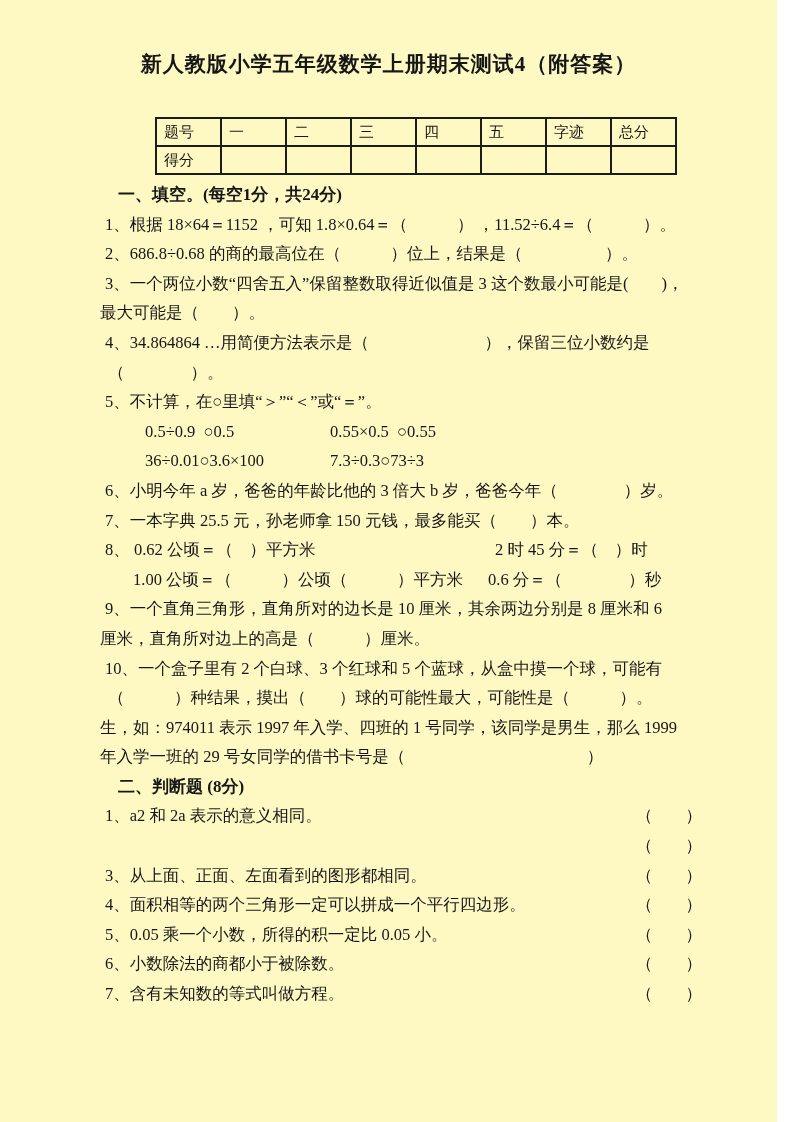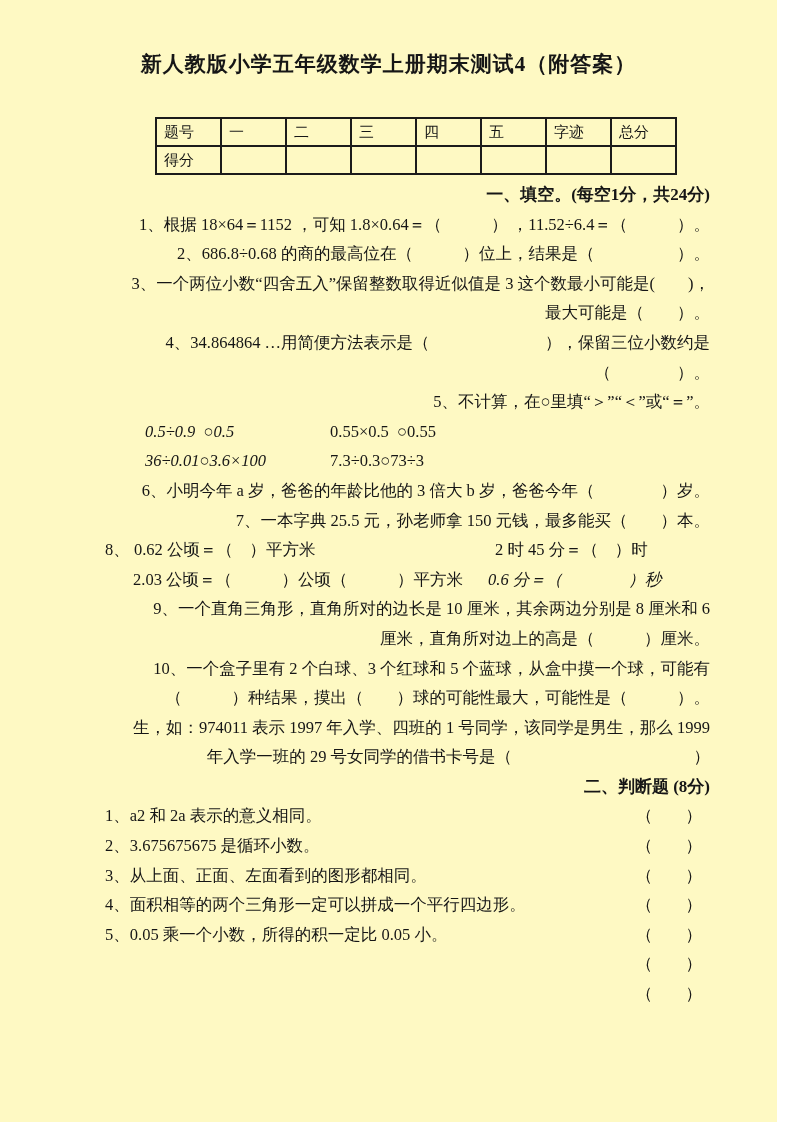--- a/index.html
+++ b/index.html
@@ -20,31 +20,31 @@
   }
   table.score-table td{
     border:2px solid #1c1c1c;width:54px;height:26px;
     font-size:15px;padding:0 2px 0 7px;vertical-align:middle;
     white-space:nowrap;overflow:hidden;
   }
   .content{
     position:absolute;left:100px;top:180px;width:610px;
     font-size:16.5px;
   }
-  .ln{position:relative;height:29.6px;line-height:29.6px;white-space:pre;text-align:right;}
+  .ln{position:relative;height:29.6px;line-height:29.6px;white-space:pre;}
   .sec-head{font-weight:bold;font-size:17px;padding-left:18px;}
   .item{padding-left:5px;}
   .cont{padding-left:0;}
   .cont2{padding-left:8px;}
-  .sub2 .c1{position:absolute;left:45px;top:0;font-style:italic;}
+  .sub2 .c1{position:absolute;left:45px;top:0;}
   .sub2 .c2{position:absolute;left:230px;top:0;}
   .row8a .c1{position:absolute;left:5px;top:0;}
   .row8a .c2{position:absolute;left:395px;top:0;}
   .row8b .c1{position:absolute;left:33px;top:0;}
-  .row8b .c2{position:absolute;left:388px;top:0;font-style:italic;}
+  .row8b .c2{position:absolute;left:388px;top:0;}
   .jrow .jtext{position:absolute;left:5px;top:0;}
   .jrow .jmark{position:absolute;left:536px;top:0;}
 </style>
 </head>
 <body>
 
 <div class="page">
 
   <div class="title">新人教版小学五年级数学上册期末测试4（附答案）</div>
 
@@ -82,35 +82,35 @@
         <div class="ln item">3、一个两位小数“四舍五入”保留整数取得近似值是 3 这个数最小可能是(　　)，</div>
         <div class="ln cont">最大可能是（　　）。</div>
         <div class="ln item">4、34.864864 …用简便方法表示是（　　　　　　　），保留三位小数约是</div>
         <div class="ln cont2">（　　　　）。</div>
         <div class="ln item">5、不计算，在○里填“＞”“＜”或“＝”。</div>
         <div class="ln sub2"><span class="c1">0.5÷0.9  ○0.5</span><span class="c2">0.55×0.5  ○0.55</span></div>
         <div class="ln sub2"><span class="c1">36÷0.01○3.6×100</span><span class="c2">7.3÷0.3○73÷3</span></div>
         <div class="ln item">6、小明今年 a 岁，爸爸的年龄比他的 3 倍大 b 岁，爸爸今年（　　　　）岁。</div>
         <div class="ln item">7、一本字典 25.5 元，孙老师拿 150 元钱，最多能买（　　）本。</div>
         <div class="ln row8a"><span class="c1">8、 0.62 公顷＝（　）平方米</span><span class="c2">2 时 45 分＝（　）时</span></div>
-        <div class="ln row8b"><span class="c1">2.03 公顷＝（　　　）公顷（　　　）平方米</span><span class="c2">0.6 分＝（　　　　）秒</span></div>
+        <div class="ln row8b"><span class="c1">1.00 公顷＝（　　　）公顷（　　　）平方米</span><span class="c2">0.6 分＝（　　　　）秒</span></div>
         <div class="ln item">9、一个直角三角形，直角所对的边长是 10 厘米，其余两边分别是 8 厘米和 6</div>
         <div class="ln cont">厘米，直角所对边上的高是（　　　）厘米。</div>
         <div class="ln item">10、一个盒子里有 2 个白球、3 个红球和 5 个蓝球，从盒中摸一个球，可能有</div>
         <div class="ln cont2">（　　　）种结果，摸出（　　）球的可能性最大，可能性是（　　　）。</div>
         <div class="ln cont">生，如：974011 表示 1997 年入学、四班的 1 号同学，该同学是男生，那么 1999</div>
         <div class="ln cont">年入学一班的 29 号女同学的借书卡号是（　　　　　　　　　　　）</div>
       </div>
 
     <div class="ln sec-head">二、判断题 (8分)</div>
 
     <div id="judge-rows">
         <div class="ln jrow"><span class="jtext">1、a2 和 2a 表示的意义相同。</span><span class="jmark">（　　）</span></div>
-        <div class="ln jrow"><span class="jtext">2、3.675675675 是循环小数。</span><span class="jmark">（　　）</span></div>
+        <div class="ln jrow"><span class="jmark">（　　）</span></div>
         <div class="ln jrow"><span class="jtext">3、从上面、正面、左面看到的图形都相同。</span><span class="jmark">（　　）</span></div>
         <div class="ln jrow"><span class="jtext">4、面积相等的两个三角形一定可以拼成一个平行四边形。</span><span class="jmark">（　　）</span></div>
         <div class="ln jrow"><span class="jtext">5、0.05 乘一个小数，所得的积一定比 0.05 小。</span><span class="jmark">（　　）</span></div>
-        <div class="ln jrow"><span class="jmark">（　　）</span></div>
-        <div class="ln jrow"><span class="jmark">（　　）</span></div>
+        <div class="ln jrow"><span class="jtext">6、小数除法的商都小于被除数。</span><span class="jmark">（　　）</span></div>
+        <div class="ln jrow"><span class="jtext">7、含有未知数的等式叫做方程。</span><span class="jmark">（　　）</span></div>
       </div>
   </div>
 
 </div>
 
 </body></html>

